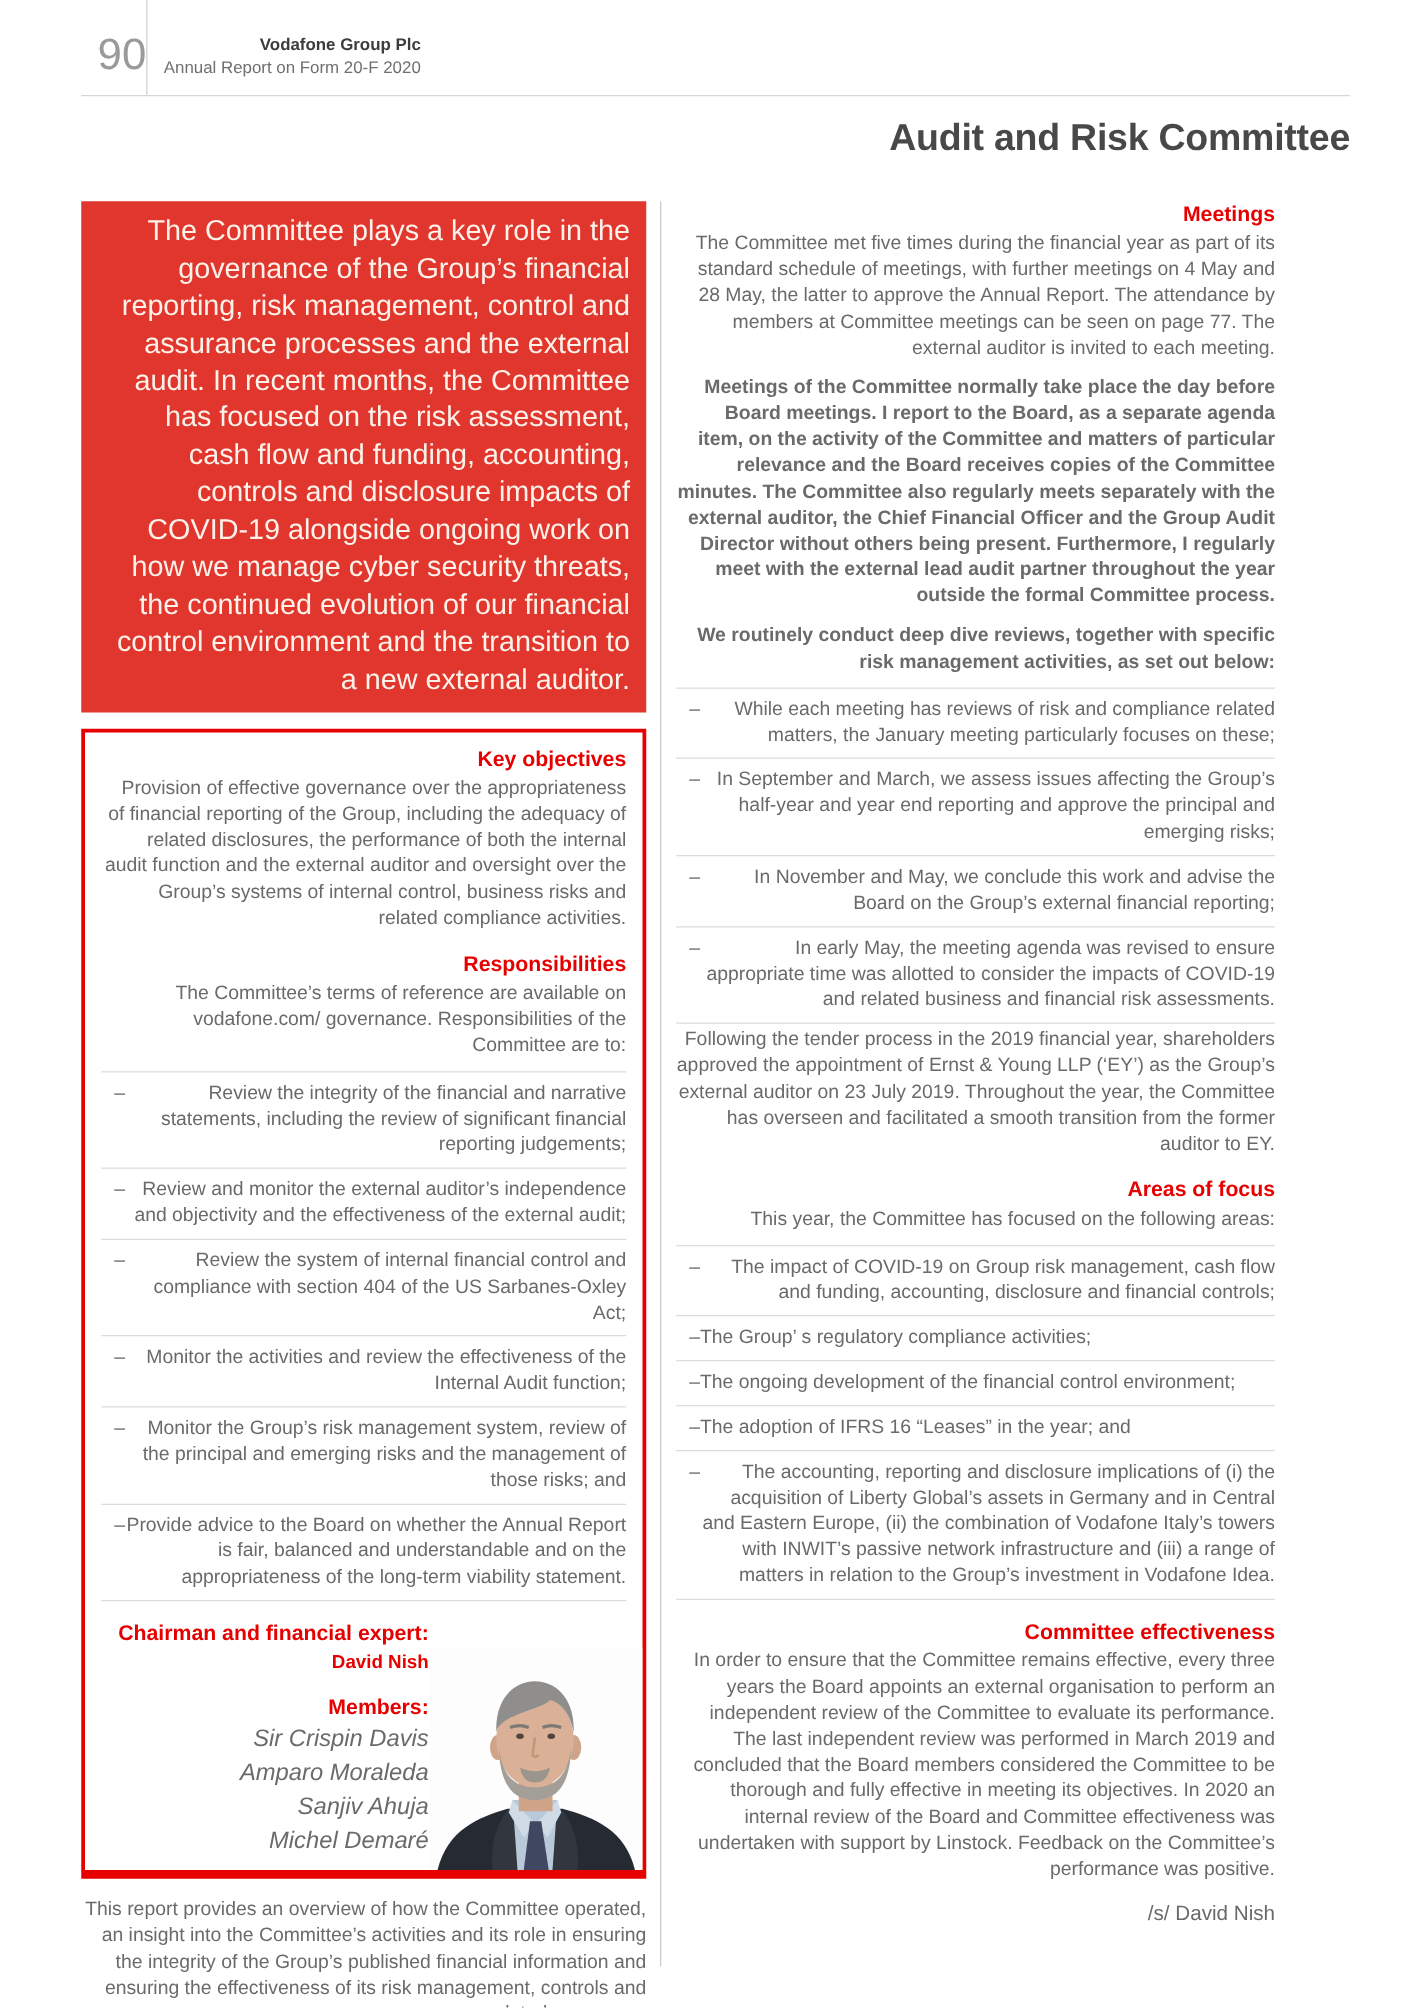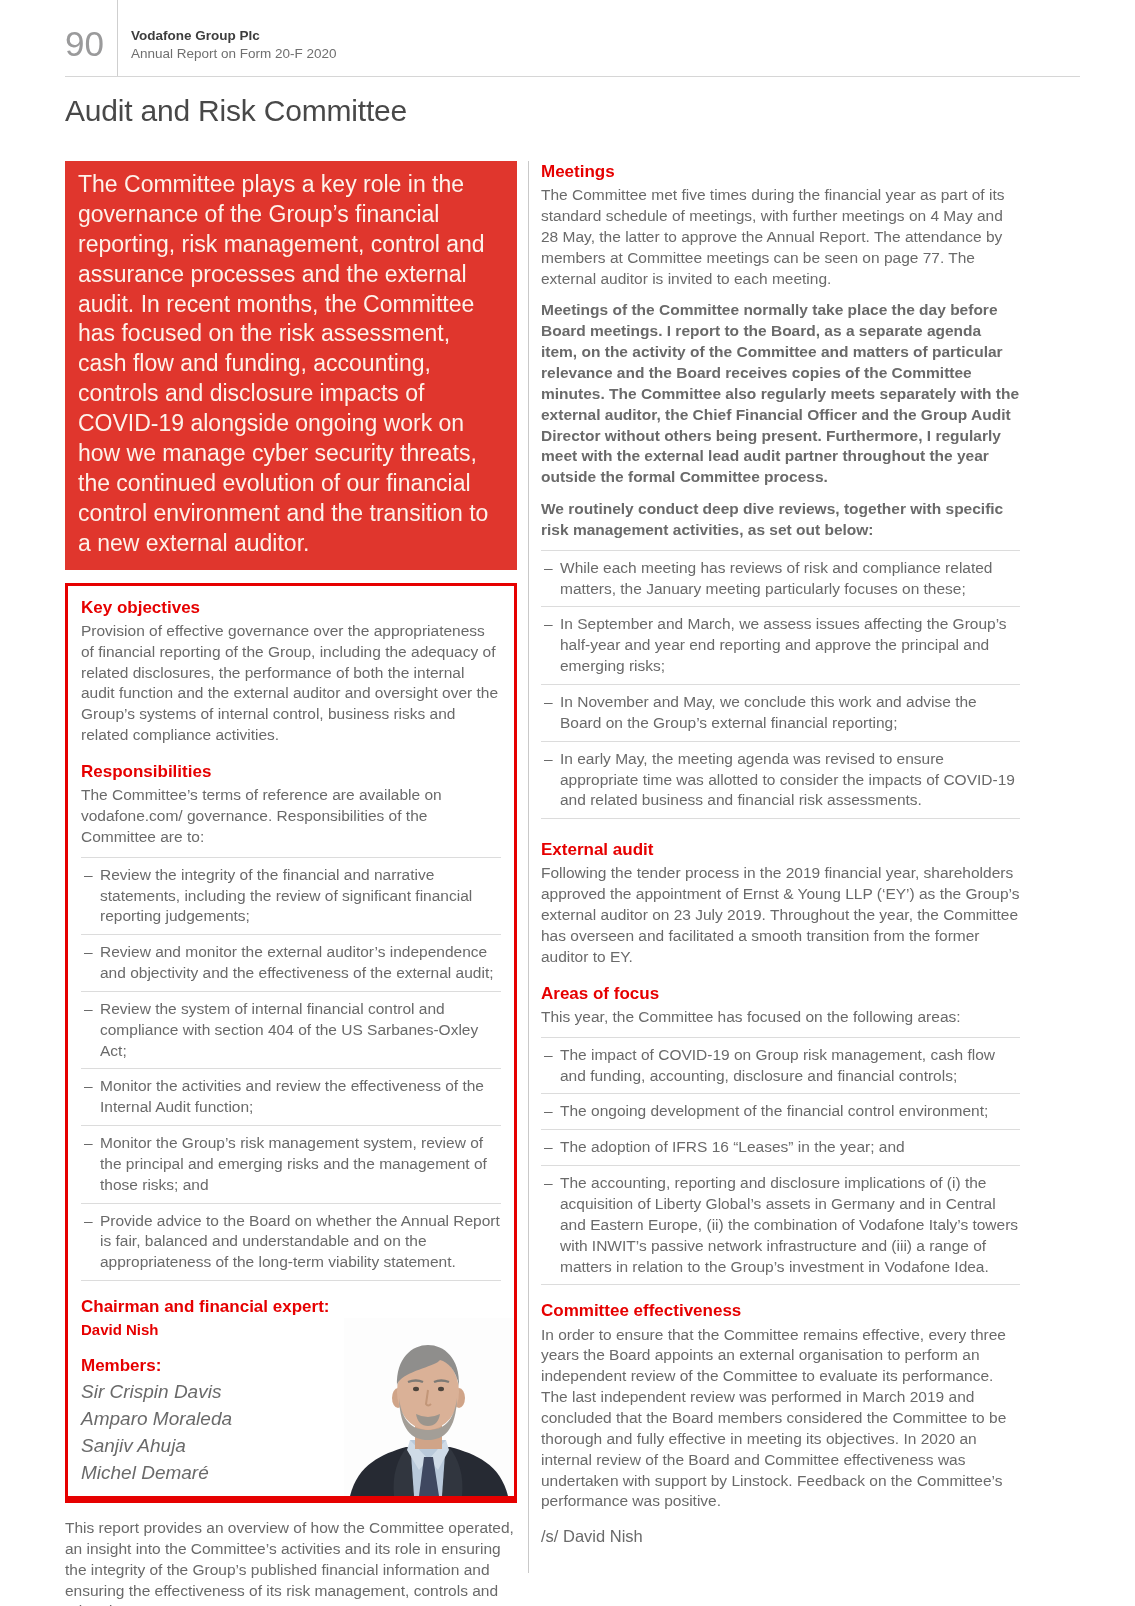--- a/index.html
+++ b/index.html
@@ -8,31 +8,31 @@
     --body-text:#6a6a6a;
     --heading-dark:#484848;
     --hairline:#dcdcdc;
   }
   *{box-sizing:border-box;}
   html,body{margin:0;padding:0;}
   body{
     width:1135px;height:1606px;overflow:hidden;background:#ffffff;
     font-family:"Liberation Sans", sans-serif;color:var(--body-text);
   }
-  .page{position:relative;width:1135px;height:1212px;padding:0 55px 16px 65px;}
+  .page{position:relative;width:1135px;height:1212px;padding:0 55px 16px 65px;text-align:right;}
   
   .header{height:76px;display:flex;align-items:flex-start;}
   .header-vline{position:absolute;left:117px;top:0;width:1px;height:76px;background:#cfcfcf;}
   .page-num{font-size:35px;color:#9a9a9b;line-height:1;padding-top:26px;width:52px;font-weight:400;}
   .header-meta{margin-left:14px;padding-top:27px;}
   .company{font-size:13.5px;font-weight:700;color:#3d3d3d;line-height:1.3;}
   .report{font-size:13.5px;color:#6f6f6f;line-height:1.3;}
   .header-rule{border:0;border-top:1px solid #d6d6d6;margin:0;}
   
-  .title{font-size:30px;font-weight:400;color:var(--heading-dark);margin:17px 0 0;letter-spacing:-0.2px;}
+  .title{font-size:30px;font-weight:700;color:var(--heading-dark);margin:17px 0 0;letter-spacing:-0.2px;}
   
   .columns{display:flex;align-items:flex-start;margin-top:33px;}
   .col-left{width:452px;flex:none;}
   .col-right{width:492px;flex:none;border-left:1px solid #c9c9c9;margin-left:11px;padding-left:12px;min-height:1412px;}
   
   .callout{background:var(--callout-bg);padding:9px 13px 11px;}
   .callout p{margin:0;color:#fdf2ea;font-size:23px;line-height:1.3;}
   
   .info-box{position:relative;margin-top:13px;border:3px solid var(--accent);border-bottom-width:7px;padding:11px 13px 9px;}
   h3.red{font-size:17px;font-weight:700;color:var(--accent);margin:15px 0 3px;line-height:1.25;}
@@ -173,29 +173,31 @@
             <span>In September and March, we assess issues affecting the Group’s half-year and year end reporting and approve the principal and emerging risks;</span>
           </li>
         <li>
             <span>In November and May, we conclude this work and advise the Board on the Group’s external financial reporting;</span>
           </li>
         <li>
             <span>In early May, the meeting agenda was revised to ensure appropriate time was allotted to consider the impacts of COVID-19 and related business and financial risk assessments.</span>
           </li>
       </ul>
 
-      <h3 class="red" style="margin-top:20px;">External audit</h3>
       <p class="body">Following the tender process in the 2019 financial year, shareholders approved the appointment of Ernst &amp; Young LLP (‘EY’) as the Group’s external auditor on 23 July 2019. Throughout the year, the Committee has overseen and facilitated a smooth transition from the former auditor to EY.</p>
 
       <h3 class="red">Areas of focus</h3>
       <p class="body">This year, the Committee has focused on the following areas:</p>
 
       <ul class="rule-list">
         <li>
             <span>The impact of COVID-19 on Group risk management, cash flow and funding, accounting, disclosure and financial controls;</span>
+          </li>
+        <li>
+            <span>The Group’ s regulatory compliance activities;</span>
           </li>
         <li>
             <span>The ongoing development of the financial control environment;</span>
           </li>
         <li>
             <span>The adoption of IFRS 16 “Leases” in the year; and</span>
           </li>
         <li>
             <span>The accounting, reporting and disclosure implications of (i) the acquisition of Liberty Global’s assets in Germany and in Central and Eastern Europe, (ii) the combination of Vodafone Italy’s towers with INWIT’s passive network infrastructure and (iii) a range of matters in relation to the Group’s investment in Vodafone Idea.</span>
           </li>

